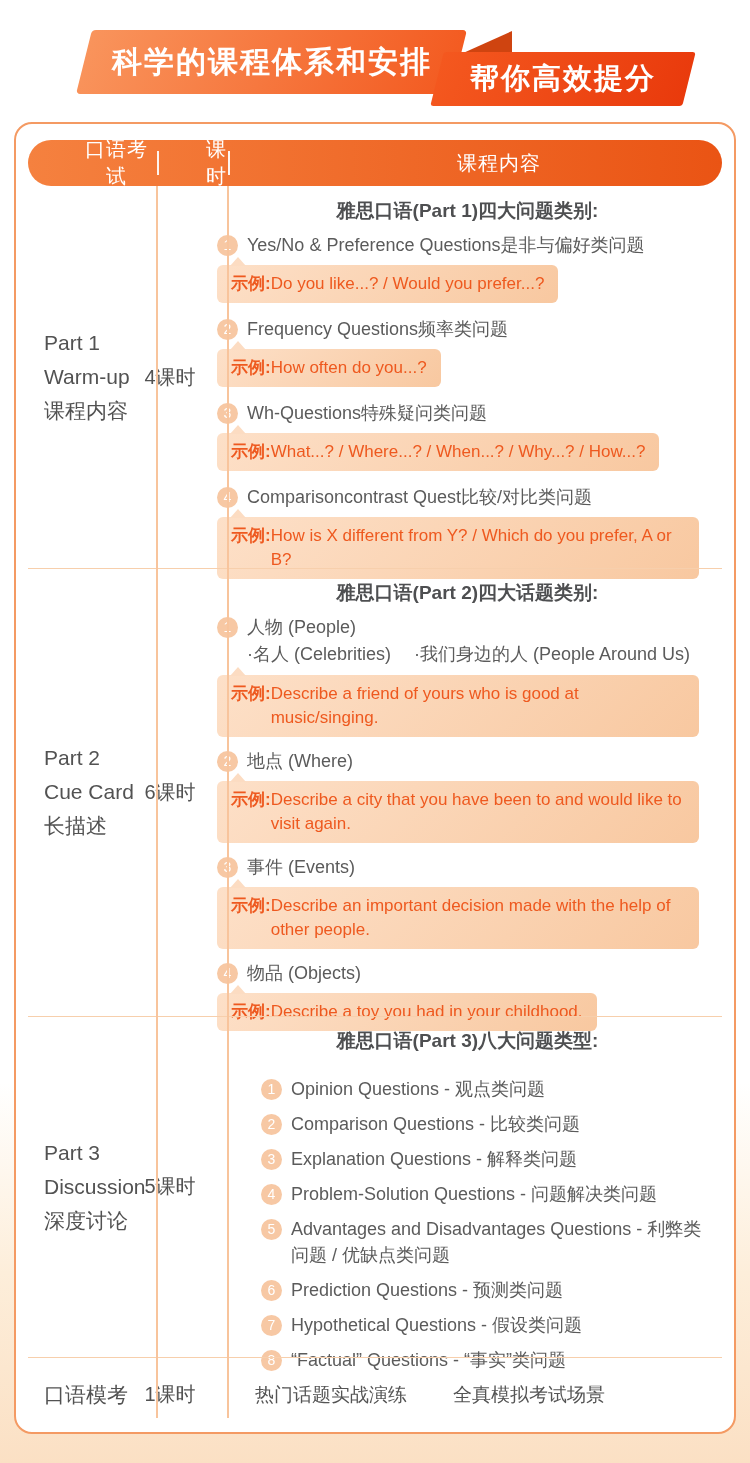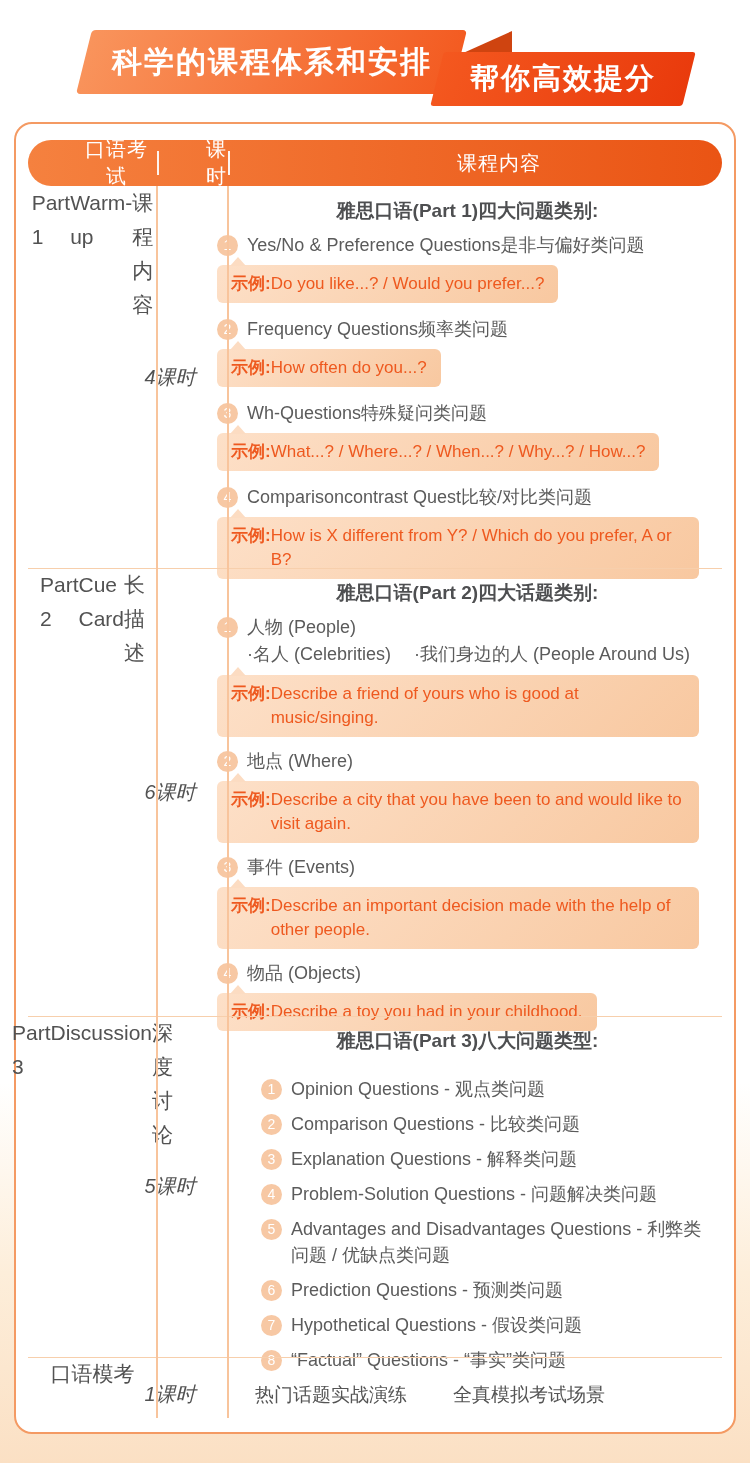--- a/index.html
+++ b/index.html
@@ -54,26 +54,26 @@
   .vline { position:absolute; top:0; bottom:14px; width:2px; background:#f8c49c; z-index:1; }
   .v1 { left:140px; } .v2 { left:211px; }
 
   .row { position:relative; display:flex; width:100%; }
   .row1 { height:382px; } .row2 { height:448px; } .row3 { height:341px; } .row4 { flex:1; }
   .row-divider::before {
     content:""; position:absolute; top:0; left:12px; right:12px; height:1px; background:#f7cfac;
   }
 
   .cell-exam {
-    width:125px; padding-left:28px; display:flex; flex-direction:row; justify-content:center;
+    width:125px; padding-left:28px; display:flex; flex-direction:column; justify-content:center;
     font-size:21px; color:#525252; line-height:34px;
   }
   .cell-hours {
     width:58px; display:flex; align-items:center; justify-content:center;
-    font-size:20px; color:#525252;font-style:italic;
+    font-size:20px; color:#525252;
   }
   .cell-content { flex:1; padding:12px 16px 0 18px; }
 
   .content-title { text-align:center; font-size:19px; font-weight:600; color:#4e4f51; line-height:26px; margin-bottom:8px; }
 
   .item { display:flex; align-items:flex-start; gap:9px; font-size:18px; color:#5b5b5b; line-height:26px; }
   .badge {
     flex:0 0 auto; width:21px; height:21px; border-radius:50%;
     background:#f7c8a4; color:#fff; font-size:14px; line-height:21px; text-align:center; margin-top:3px;
   }

